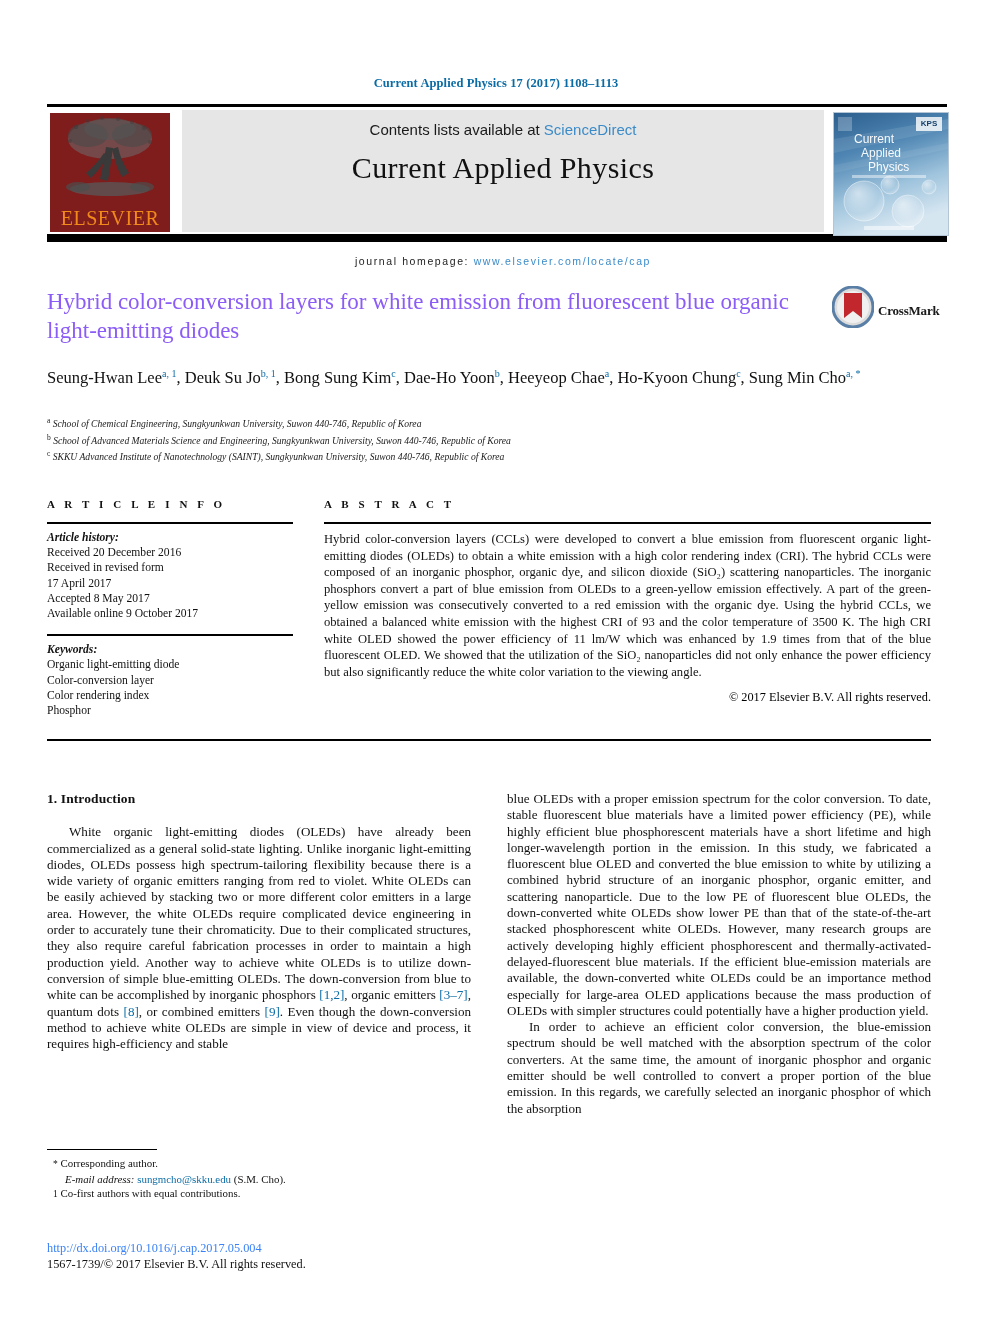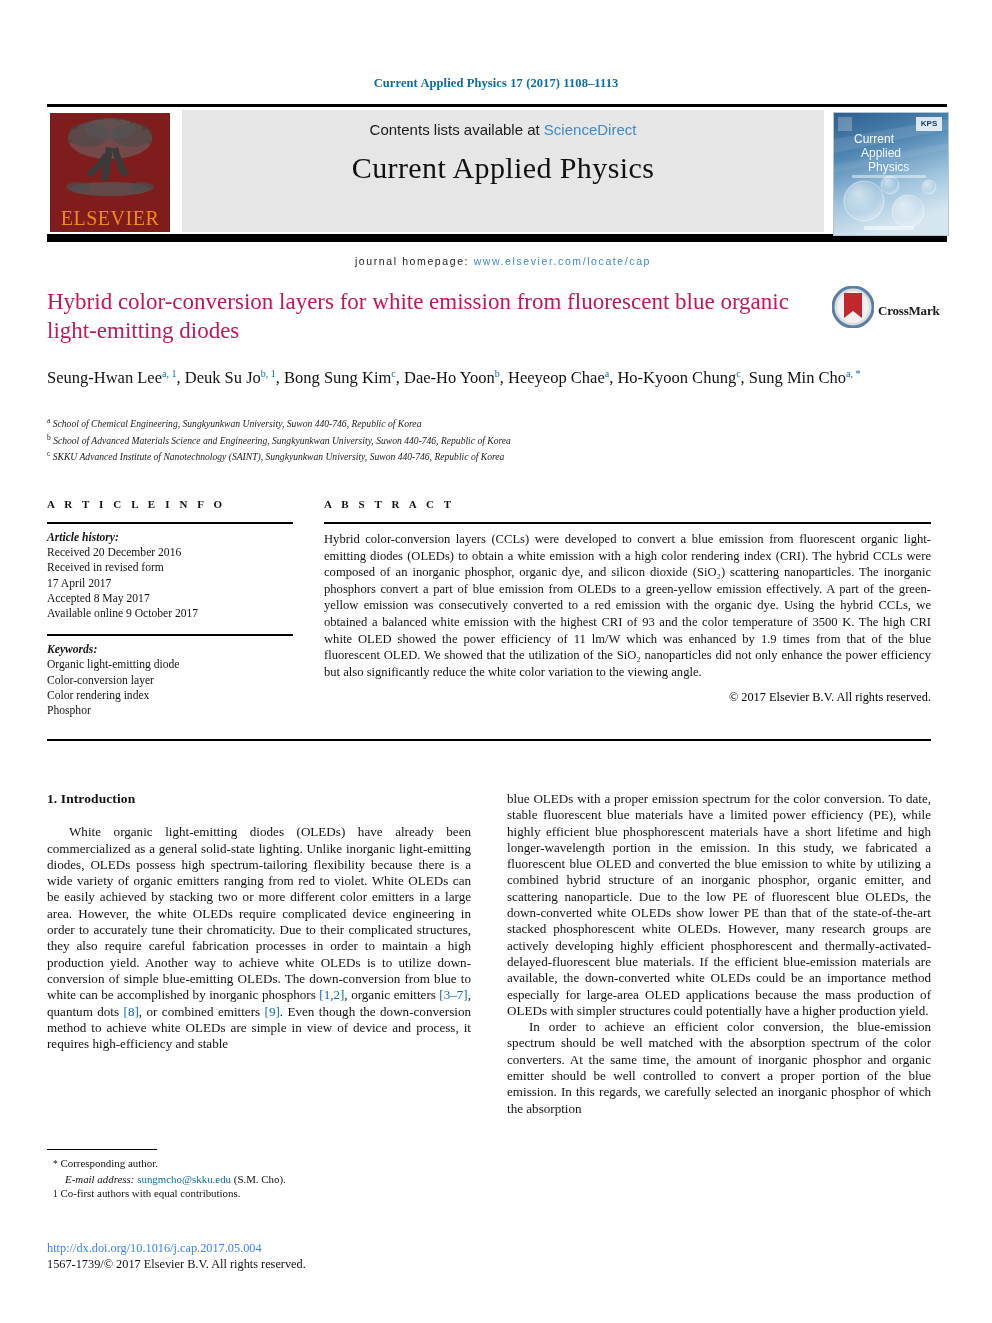--- a/index.html
+++ b/index.html
@@ -143,21 +143,21 @@
     position: absolute;
     left: 47px;
     top: 283px;
     width: 790px;
   }
   .article-title {
     font-family: "Liberation Serif", serif;
     font-size: 23px;
     line-height: 29px;
     font-weight: normal;
-    color: #be185d;
+    color: #8b5cf6;
     margin: 0;
   }
   .crossmark {
     position: absolute;
     left: 832px;
     top: 282px;
     width: 118px;
     height: 52px;
   }
   .cm-text {

